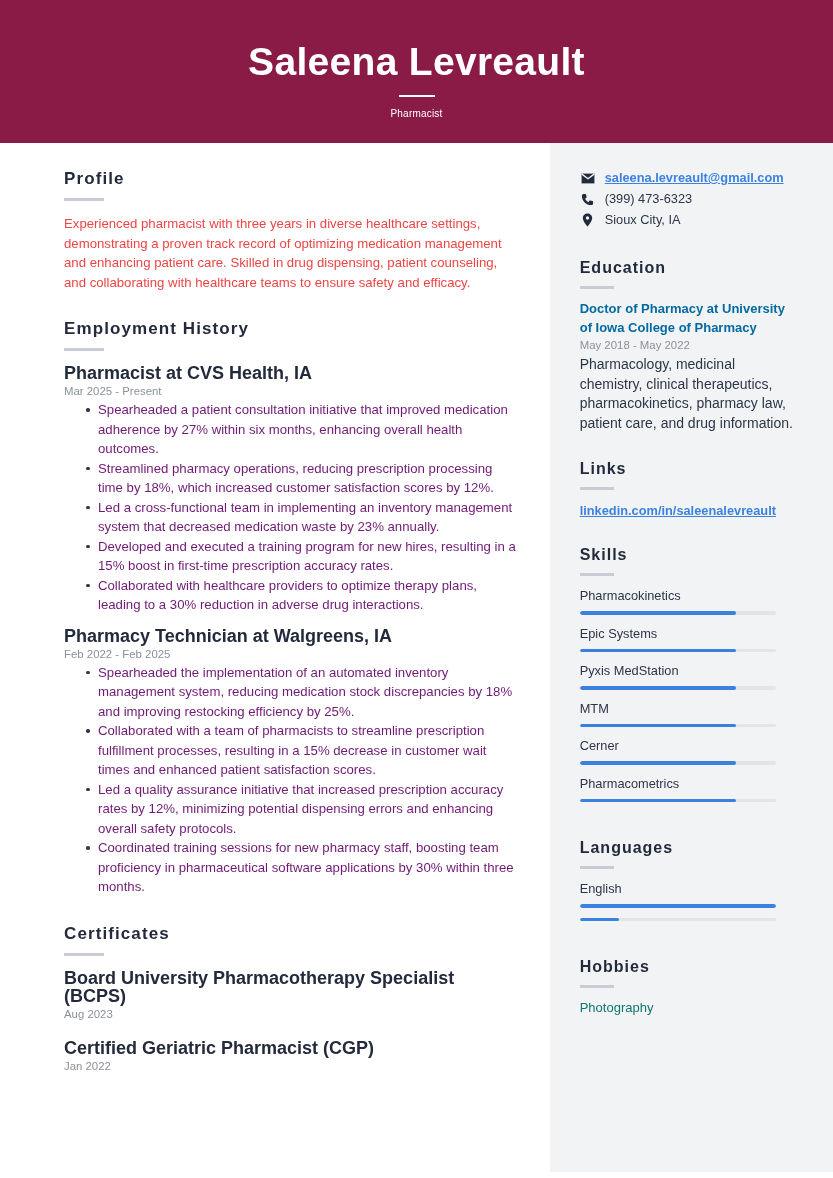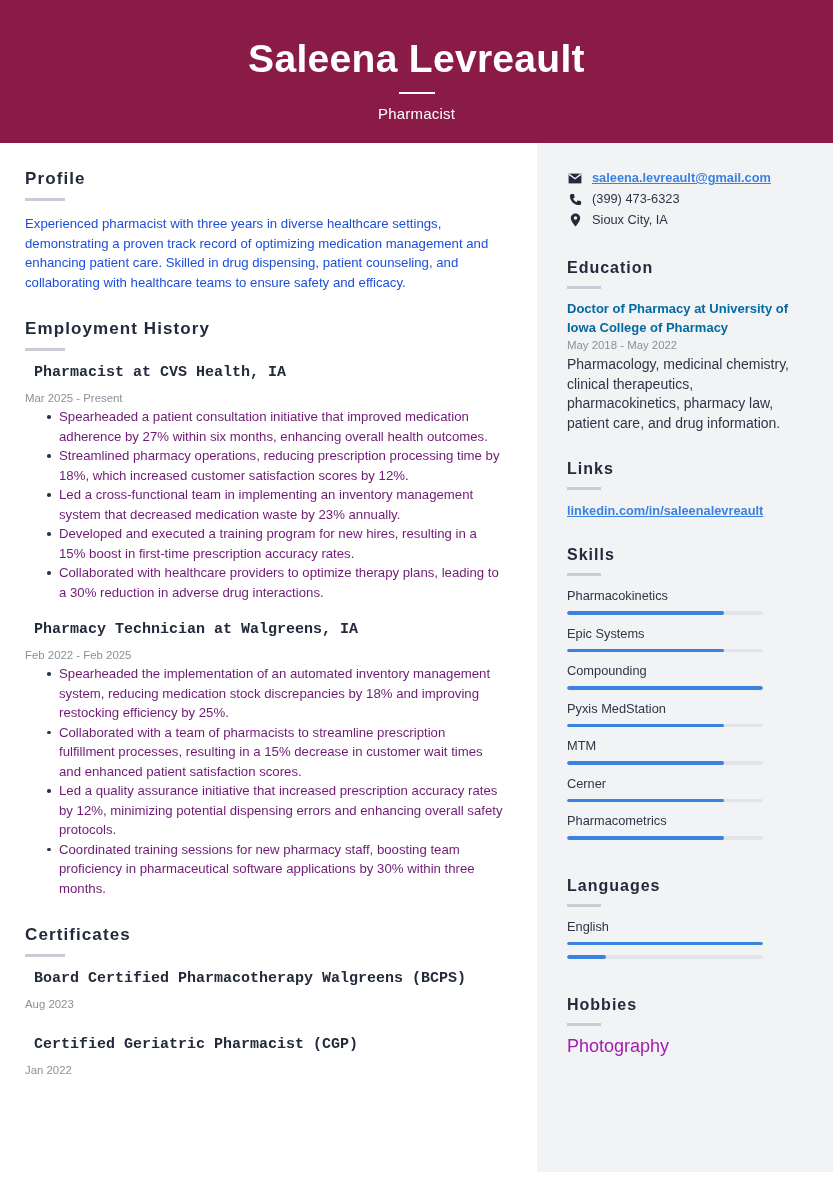--- a/index.html
+++ b/index.html
@@ -41,30 +41,31 @@
     margin: 0;
   }
   .header-rule {
     width: 36px;
     height: 2px;
     background: #ffffff;
     margin: 12px 0 11px 0;
   }
   .header-title {
     color: #ffffff;
-    font-size: 15px;
+    font-size: 10px;
     font-weight: normal;
     letter-spacing: 0.2px;
   }
 
   
   .body-wrap {
     display: flex;
     align-items: flex-start;
     height: 1035px;
+    padding-left: 39px;
   }
   .main-col {
     width: 537px;
     box-sizing: border-box;
     padding: 26px 33px 0 25px;
     background: #ffffff;
   }
   .side-col {
     width: 296px;
     box-sizing: border-box;
@@ -88,31 +89,30 @@
     background: #c9ccd4;
     margin: 9px 0 13px 0;
   }
   .side .sec-head { font-size: 16px; letter-spacing: 1px; }
   .side .sec-rule { width: 34px; height: 3px; margin: 9px 0 11px 0; }
 
   
   .para {
     font-size: 13.2px;
     line-height: 19.5px;
-    color: #1d4ed8;
+    color: #ef4444;
     margin: 0;
   }
   .entry { margin-top: 2px; }
   .entry-title {
-    font-size: 15px;
+    font-size: 18px;
     font-weight: bold;
     color: #232a3b;
     line-height: 18px;
-    margin: 9px;
-    font-family: Liberation Mono, monospace;
+    margin: 0;
   }
   .entry-date {
     font-size: 11.4px;
     color: #8b9099;
     margin: 2px 0 1px 0;
     line-height: 15px;
   }
   ul.bullets {
     margin: 1px 0 0 0;
     padding-left: 22px;
@@ -203,22 +203,22 @@
     border-radius: 2px;
     overflow: hidden;
   }
   .bar-fill {
     height: 3.5px;
     background: #3b82e0;
     border-radius: 2px;
   }
 
   .side-item-plain {
-    font-size: 18px;
-    color: #a21caf;
+    font-size: 13px;
+    color: #0f766e;
     line-height: 18px;
   }
 </style>
 </head>
 <body>
 
 <div class="page">
 
   <div class="header">
     <h1 class="header-name">Saleena Levreault</h1>
@@ -268,21 +268,21 @@
         </div>
       </div>
 
       <div class="block-gap"></div>
 
       <div>
         <h2 class="sec-head">Certificates</h2>
         <div class="sec-rule"></div>
 
         <div class="entry">
-          <div class="entry-title">Board Certified Pharmacotherapy Walgreens (BCPS)</div>
+          <div class="entry-title">Board University Pharmacotherapy Specialist (BCPS)</div>
           <div class="entry-date">Aug 2023</div>
         </div>
 
         <div class="block-gap-sm"></div>
 
         <div class="entry">
           <div class="entry-title">Certified Geriatric Pharmacist (CGP)</div>
           <div class="entry-date">Jan 2022</div>
         </div>
       </div>
@@ -355,26 +355,20 @@
               <div class="bar-fill" style="width: 80%;"></div>
             </div>
         </div>
         <div class="skill-item">
           <div class="skill-label">Epic Systems</div>
           <div class="bar-track">
               <div class="bar-fill" style="width: 80%;"></div>
             </div>
         </div>
         <div class="skill-item">
-          <div class="skill-label">Compounding</div>
-          <div class="bar-track">
-              <div class="bar-fill" style="width: 100%;"></div>
-            </div>
-        </div>
-        <div class="skill-item">
           <div class="skill-label">Pyxis MedStation</div>
           <div class="bar-track">
               <div class="bar-fill" style="width: 80%;"></div>
             </div>
         </div>
         <div class="skill-item">
           <div class="skill-label">MTM</div>
           <div class="bar-track">
               <div class="bar-fill" style="width: 80%;"></div>
             </div>

